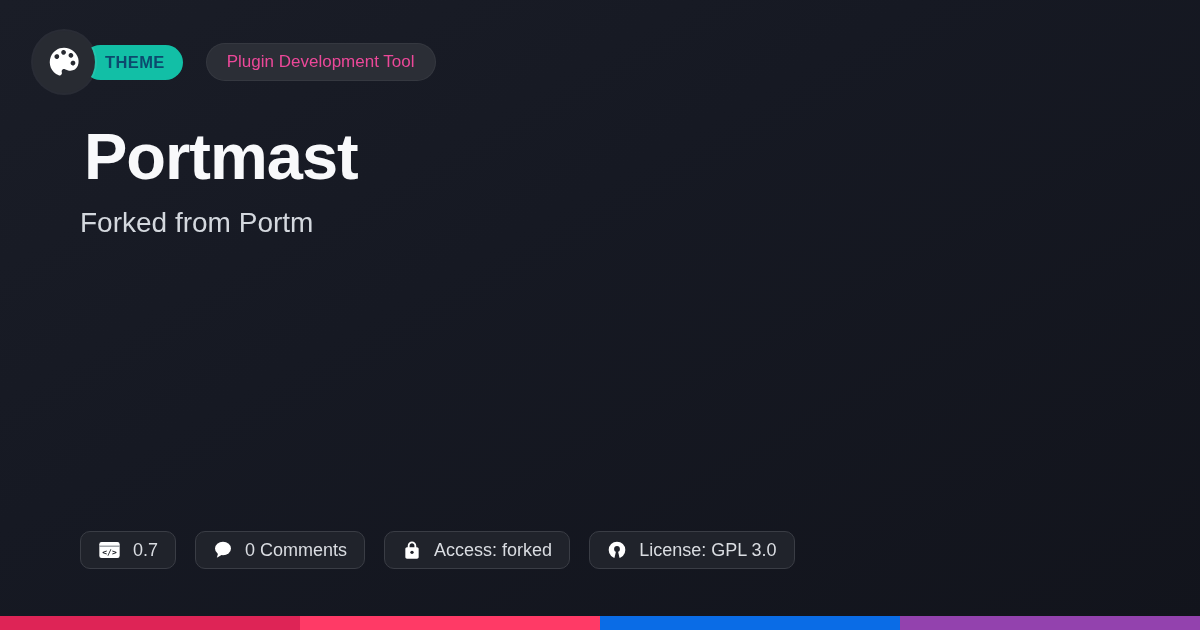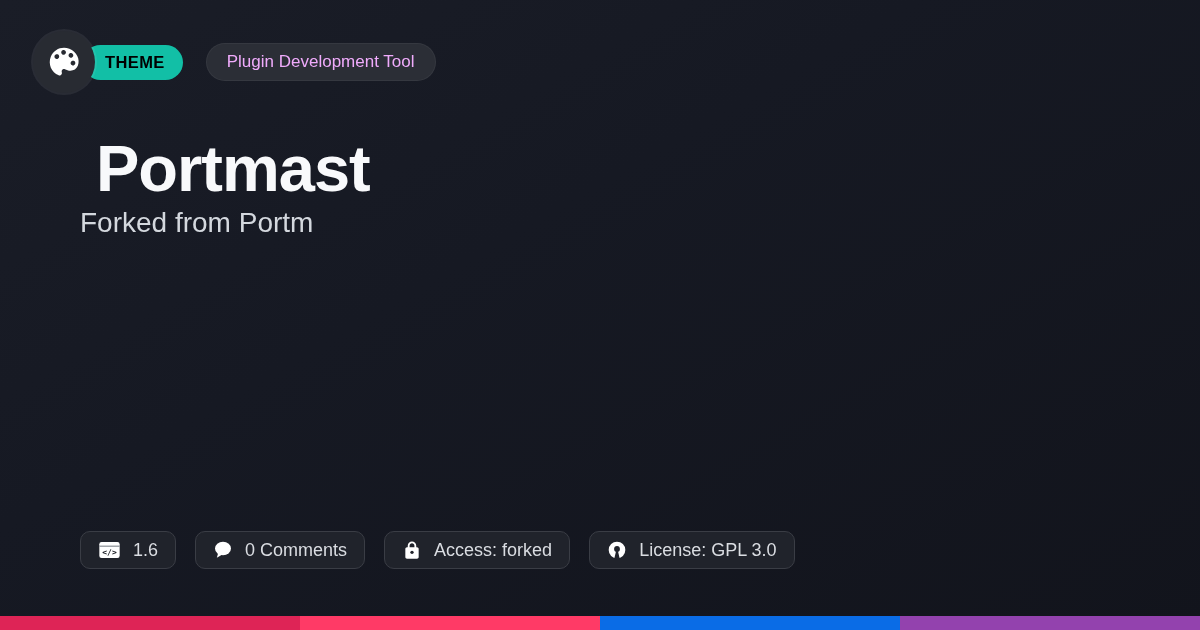--- a/index.html
+++ b/index.html
@@ -26,31 +26,31 @@
     position: relative; z-index: 2; flex: none;
   }
   .avatar svg { width: 38px; height: 38px; }
   .pill {
     display: inline-flex; align-items: center; border-radius: 999px;
     white-space: nowrap;
   }
   .pill-theme {
     position: relative; z-index: 1; margin-left: -12px;
     padding: 8px 18px 8px 22px;
-    color: #000000; font-weight: 700; font-size: 16.5px; letter-spacing: 0.4px;
+    color: #0c4a6e; font-weight: 700; font-size: 16.5px; letter-spacing: 0.4px;
   }
   .pill-category {
     margin-left: 23px; padding: 8px 20px;
     background: #2b2e36; border: 1px solid rgba(255,255,255,0.05);
-    color: #f0abfc; font-size: 17px;
+    color: #ec4899; font-size: 17px;
   }
 
   
   .title {
-    position: absolute; left: 80px; top: 119px; margin: 16px;
+    position: absolute; left: 80px; top: 119px; margin: 4px;
     font-size: 65px; line-height: 1.05; font-weight: 700;
     letter-spacing: -1px; color: #f8f9fb;
   }
   .subtitle {
     position: absolute; left: 80px; top: 207px;
     font-size: 28px; color: #d4d8de;
   }
   .description {
     position: absolute; left: 80px; top: 262px;
     font-size: 22px; color: #c8cdd4; letter-spacing: 0.1px;
@@ -100,21 +100,21 @@
   <div class="meta-row">
 
     <div class="meta-badge">
       <span style="display:flex;">
         <svg class="ver-icon" viewBox="0 0 26 22" aria-hidden="true">
           <rect x="1.5" y="2" width="23" height="18" rx="2.5" fill="#ffffff"></rect>
           <rect x="1.5" y="6" width="23" height="1.4" fill="#8d9298"></rect>
           <text x="13" y="16.5" text-anchor="middle" font-size="9" font-weight="bold" fill="#15181f" font-family="'DejaVu Sans Mono', monospace">&lt;/&gt;</text>
         </svg>
       </span>
-      <span>1.6</span>
+      <span>0.7</span>
     </div>
 
     <div class="meta-badge">
       <span style="display:flex;">
         <svg viewBox="0 0 24 24" aria-hidden="true">
           <ellipse cx="12" cy="10.2" rx="9.6" ry="8" fill="#ffffff"></ellipse>
           <path d="M6.2 15.5 4.6 21.4 11.2 17.4 Z" fill="#ffffff"></path>
         </svg>
       </span>
       <span>0 Comments</span>

